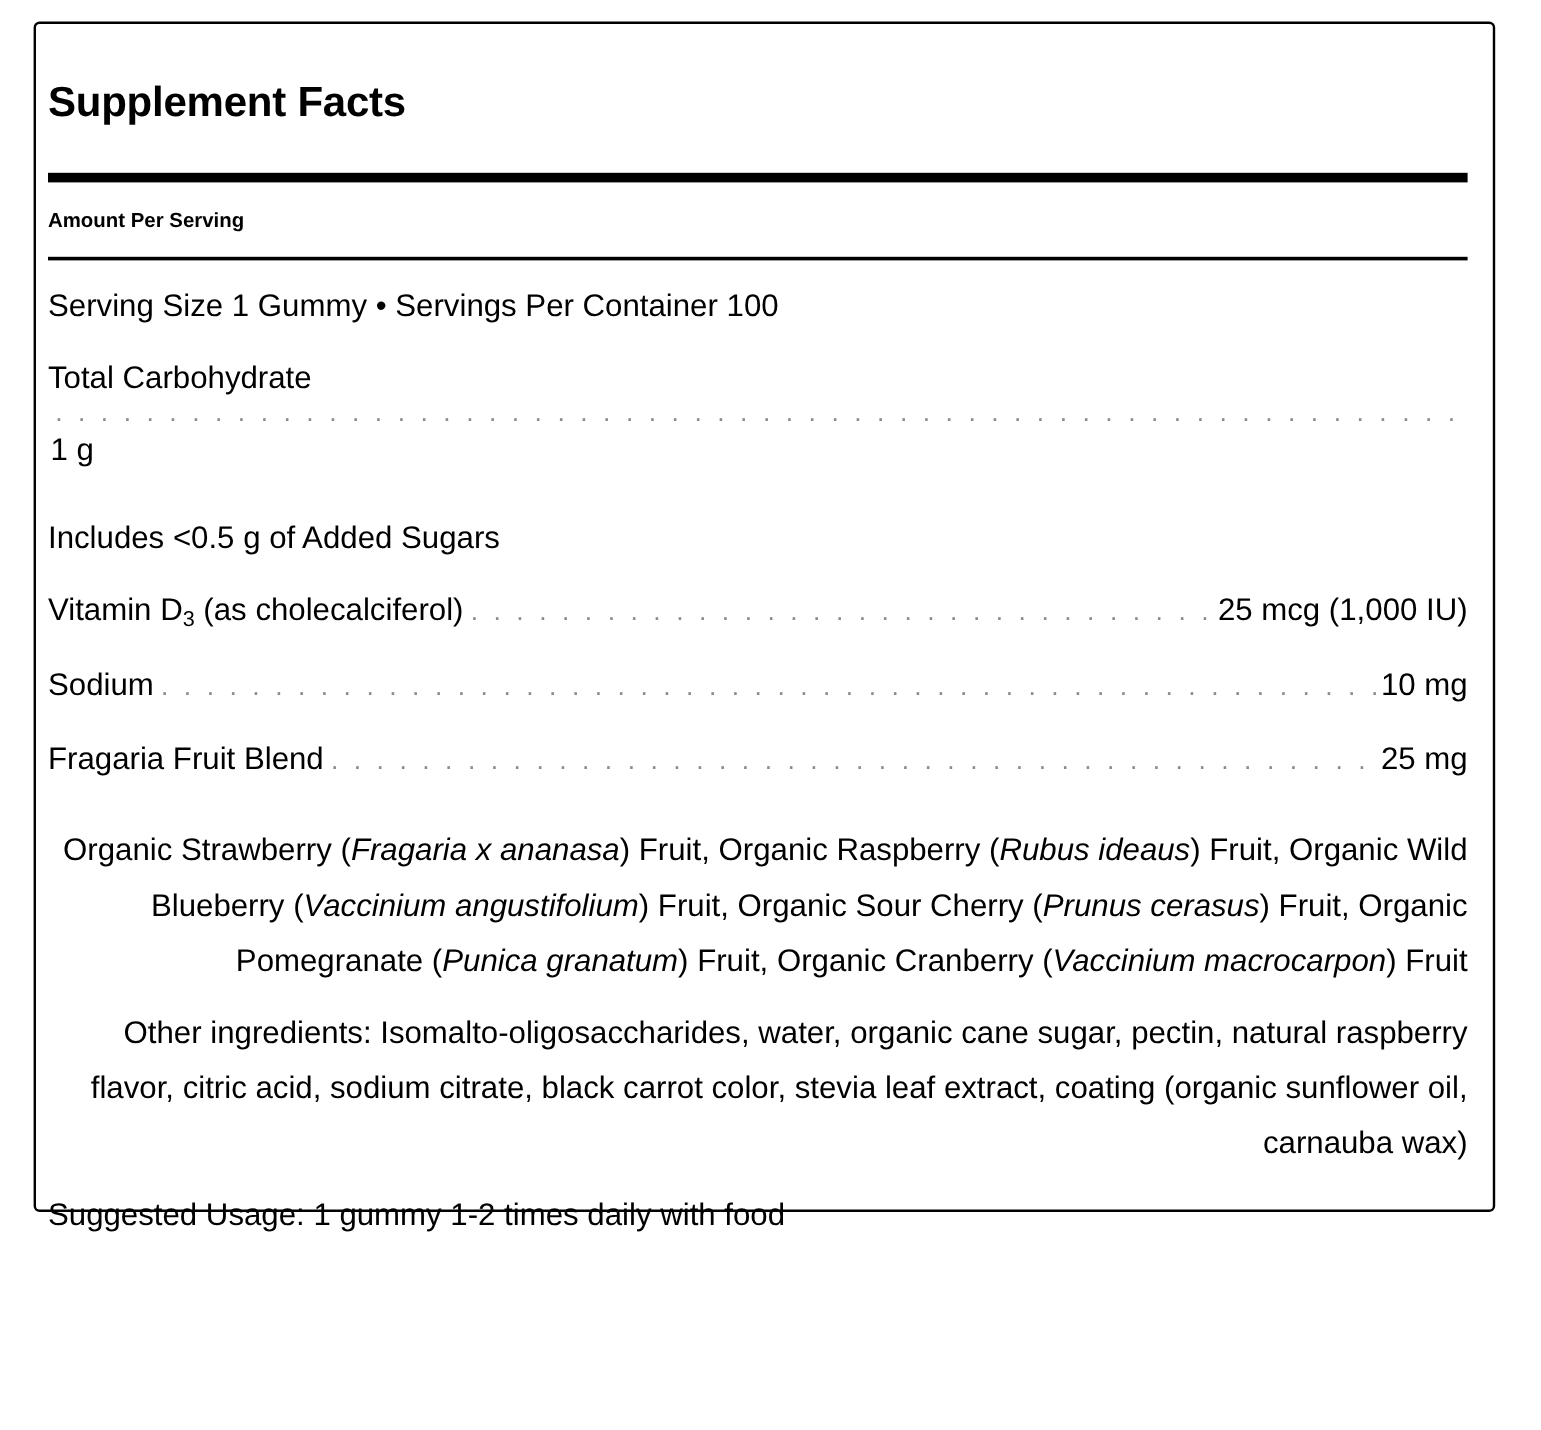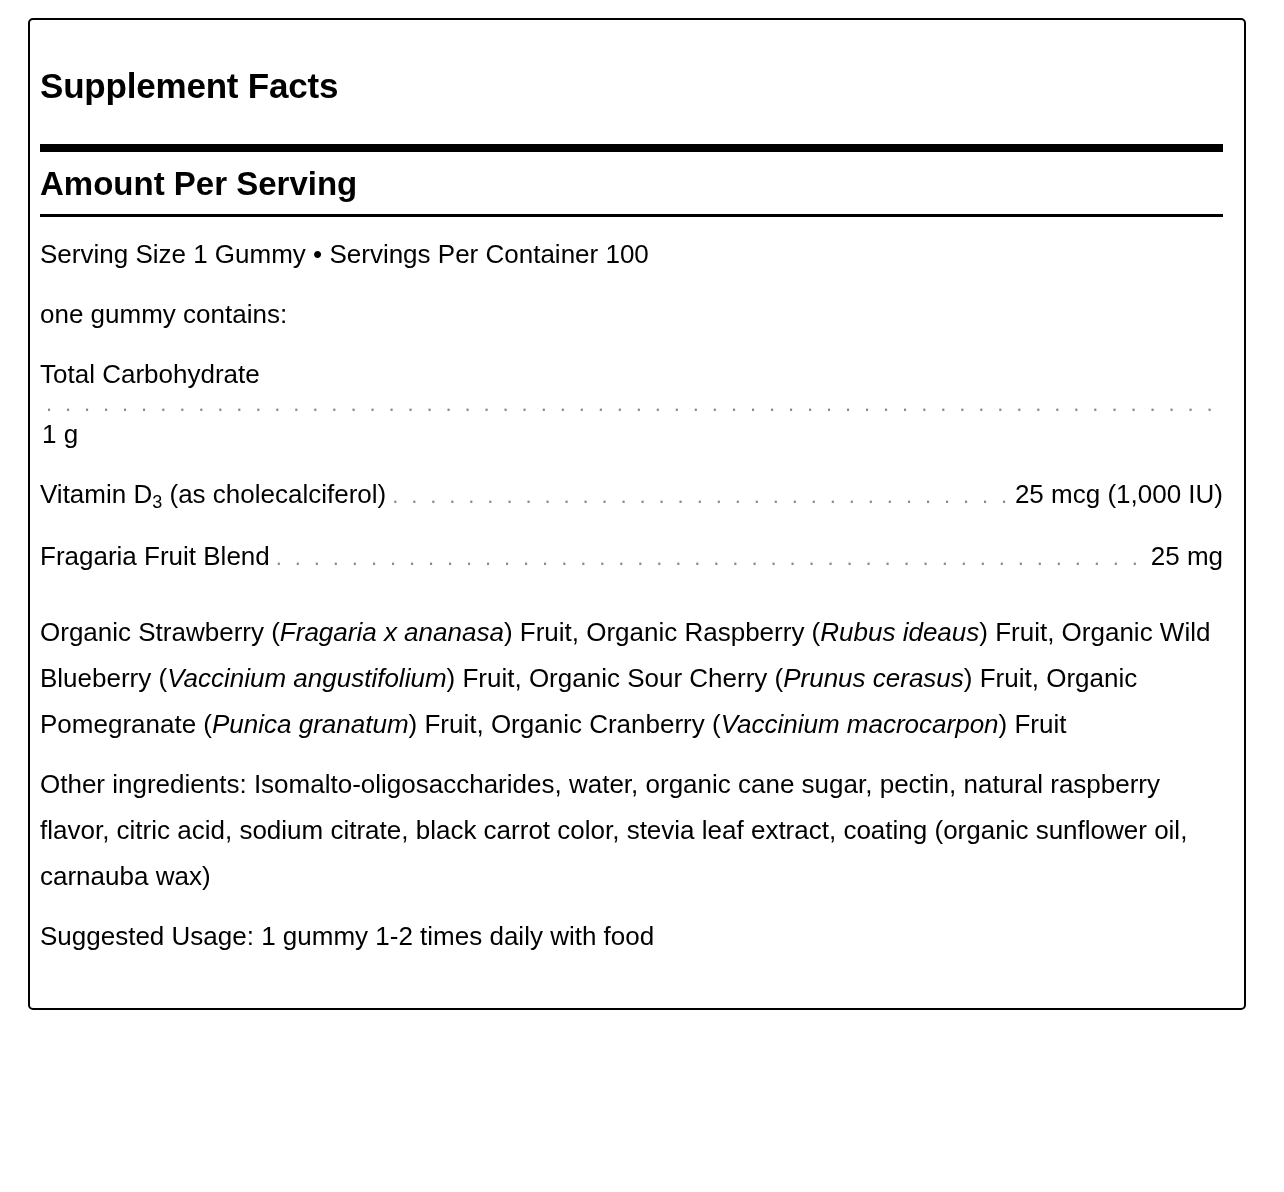--- a/index.html
+++ b/index.html
@@ -27,21 +27,21 @@
       line-height: 40px;
       letter-spacing: -0.2px;
     }
     .rule-thick {
       margin-top: 38px;
       height: 8px;
       background: #000;
     }
     .amount-header {
       margin-top: 17px;
-      font-size: 33px;
+      font-size: 17px;
       font-weight: bold;
       color: #000;
       line-height: 30px;
     }
     .rule-thin {
       margin-top: 15px;
       height: 3px;
       background: #000;
     }
     .gray {
@@ -73,52 +73,58 @@
     .row .value { flex: 0 0 auto; text-align: left; padding-left: 2px; }
     .r1 { margin-top: 30px; flex-direction: column; }
     .r2 { margin-top: 30px; }
     .r3 { margin-top: 44px; }
     .r4 { margin-top: 30px; }
     .r5 { margin-top: 30px; }
     .r6 { margin-top: 30px; }
     sub { font-size: 18px; line-height: 0; vertical-align: -5px; }
     .para {
       line-height: 46px;
+      text-align: right;
     }
     .fruit-para { margin-top: 36px; }
     .other-para { margin-top: 14px; }
     .usage-line { margin-top: 14px; line-height: 46px; }
     em { font-style: italic; }
   </style>
 </head>
 <body>
 
 <div class="panel">
   <div class="title">Supplement Facts</div>
   <div class="rule-thick"></div>
   <div class="amount-header">Amount Per Serving</div>
   <div class="rule-thin"></div>
 
   <div class="gray serving-line">Serving Size 1 Gummy • Servings Per Container 100</div>
-  <div class="gray contains-line">one gummy contains:</div>
 
   <div class="row gray r1">
     <span class="label">Total Carbohydrate</span>
     <span class="leader"></span>
     <span class="value">1 g</span>
   </div>
 
 
+  <div class="gray r3">Includes &lt;0.5 g of Added Sugars</div>
 
   <div class="row gray r4">
     <span class="label"><span>Vitamin D</span><sub>3</sub><span> (as cholecalciferol)</span></span>
     <span class="leader"></span>
     <span class="value">25 mcg (1,000 IU)</span>
   </div>
 
+  <div class="row gray r5">
+    <span class="label">Sodium</span>
+    <span class="leader"></span>
+    <span class="value">10 mg</span>
+  </div>
 
   <div class="row gray r6">
     <span class="label">Fragaria Fruit Blend</span>
     <span class="leader"></span>
     <span class="value">25 mg</span>
   </div>
 
   <p class="gray para fruit-para" id="fruit-para"><span>Organic Strawberry (</span><em>Fragaria x ananasa</em><span>) Fruit, Organic Raspberry (</span><em>Rubus ideaus</em><span>) Fruit, Organic Wild Blueberry (</span><em>Vaccinium angustifolium</em><span>) Fruit, Organic Sour Cherry (</span><em>Prunus cerasus</em><span>) Fruit, Organic Pomegranate (</span><em>Punica granatum</em><span>) Fruit, Organic Cranberry (</span><em>Vaccinium macrocarpon</em><span>) Fruit</span></p>
 
   <p class="gray para other-para">Other ingredients: Isomalto-oligosaccharides, water, organic cane sugar, pectin, natural raspberry flavor, citric acid, sodium citrate, black carrot color, stevia leaf extract, coating (organic sunflower oil, carnauba wax)</p>

